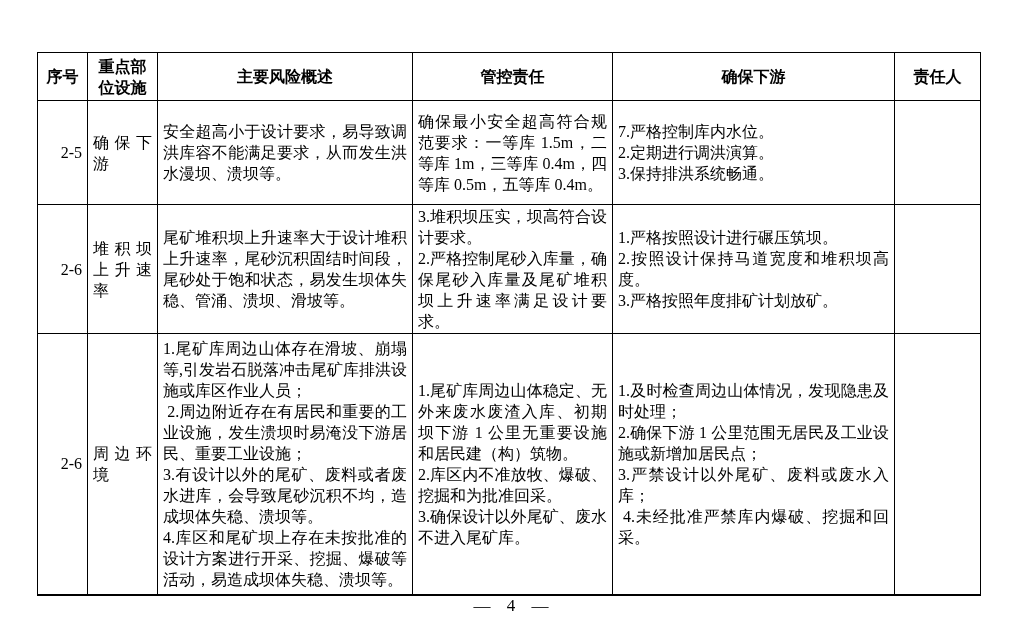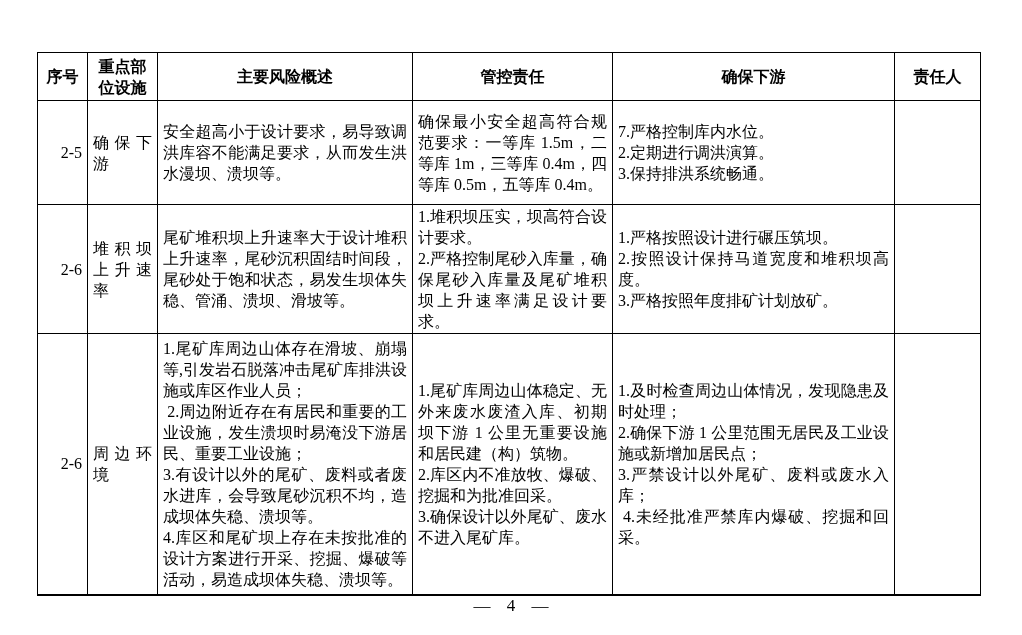--- a/index.html
+++ b/index.html
@@ -113,21 +113,21 @@
         <td class="c-text">确保最小安全超高符合规范要求：一等库 1.5m，二等库 1m，三等库 0.4m，四等库 0.5m，五等库 0.4m。</td>
         <td class="c-text">7.严格控制库内水位。
 2.定期进行调洪演算。
 3.保持排洪系统畅通。</td>
         <td class="c-person"></td>
       </tr>
       <tr class="h-row26">
         <td class="c-idx">2-6</td>
         <td class="c-facility">堆积坝上升速率</td>
         <td class="c-text">尾矿堆积坝上升速率大于设计堆积上升速率，尾砂沉积固结时间段，尾砂处于饱和状态，易发生坝体失稳、管涌、溃坝、滑坡等。</td>
-        <td class="c-text">1.堆积坝压实，坝高符合设计要求。
+        <td class="c-text">3.堆积坝压实，坝高符合设计要求。
 2.严格控制尾砂入库量，确保尾砂入库量及尾矿堆积坝上升速率满足设计要求。</td>
         <td class="c-text">1.严格按照设计进行碾压筑坝。
 2.按照设计保持马道宽度和堆积坝高度。
 3.严格按照年度排矿计划放矿。</td>
         <td class="c-person"></td>
       </tr>
       <tr class="h-row27 r-footerline">
         <td class="c-idx">2-6</td>
         <td class="c-facility">周边环境</td>
         <td class="c-text">1.尾矿库周边山体存在滑坡、崩塌等,引发岩石脱落冲击尾矿库排洪设施或库区作业人员；

